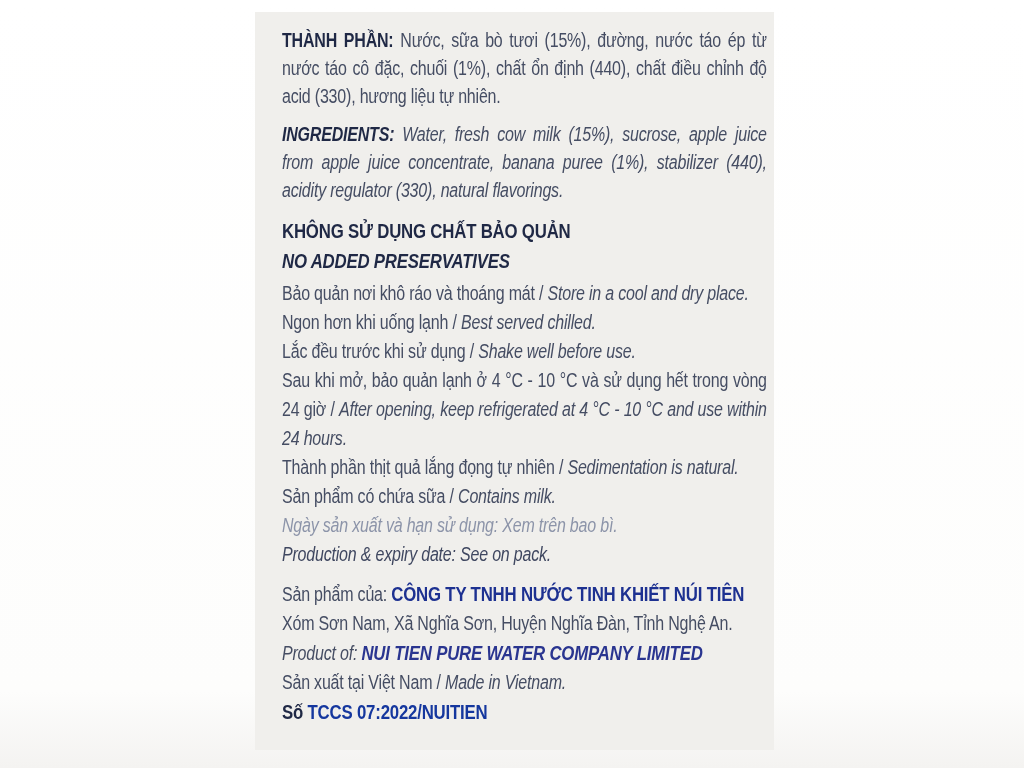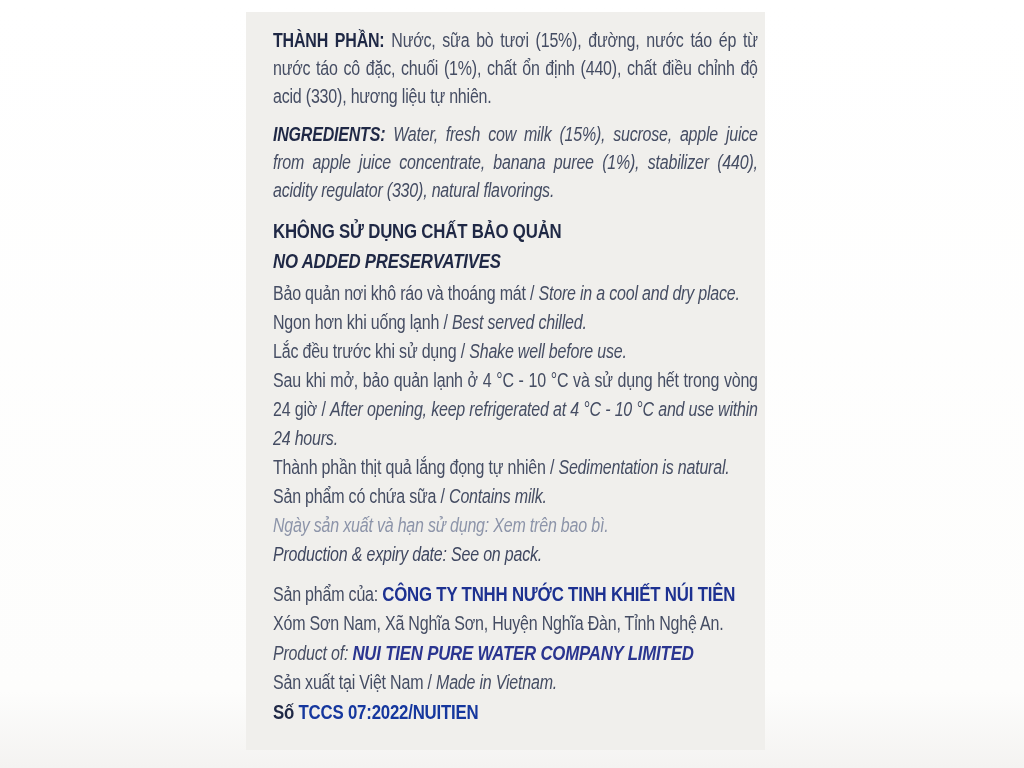--- a/index.html
+++ b/index.html
@@ -12,21 +12,21 @@
     font-family: "Liberation Sans", sans-serif;
   }
   .photo {
     position: relative;
     width: 1024px;
     height: 768px;
     background: linear-gradient(180deg, #ffffff 0%, #fdfdfc 90%, #f4f3f1 100%);
   }
   .label {
     position: absolute;
-    left: 246px;
+    left: 255px;
     top: 12px;
     width: 519px;
     height: 738px;
     background: #f0efec;
     box-sizing: border-box;
     padding: 14px 0 0 27px;
     overflow: hidden;
   }
   .content {
     width: 606px;

